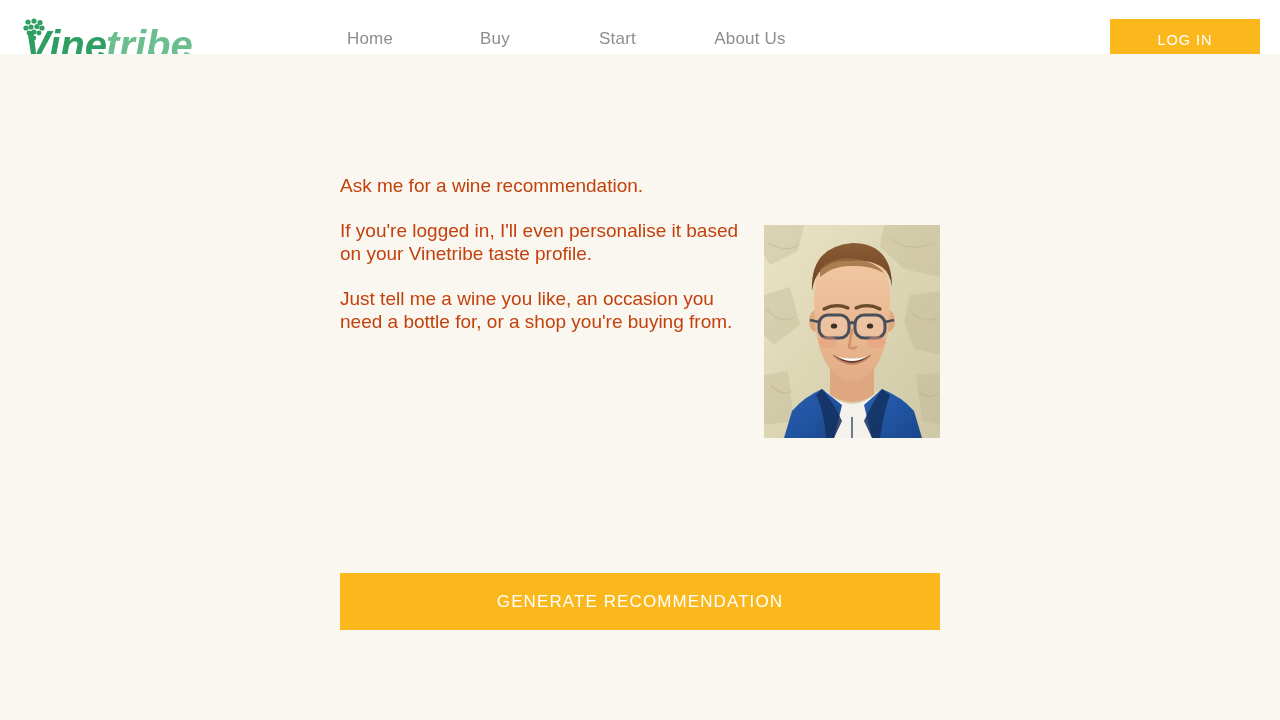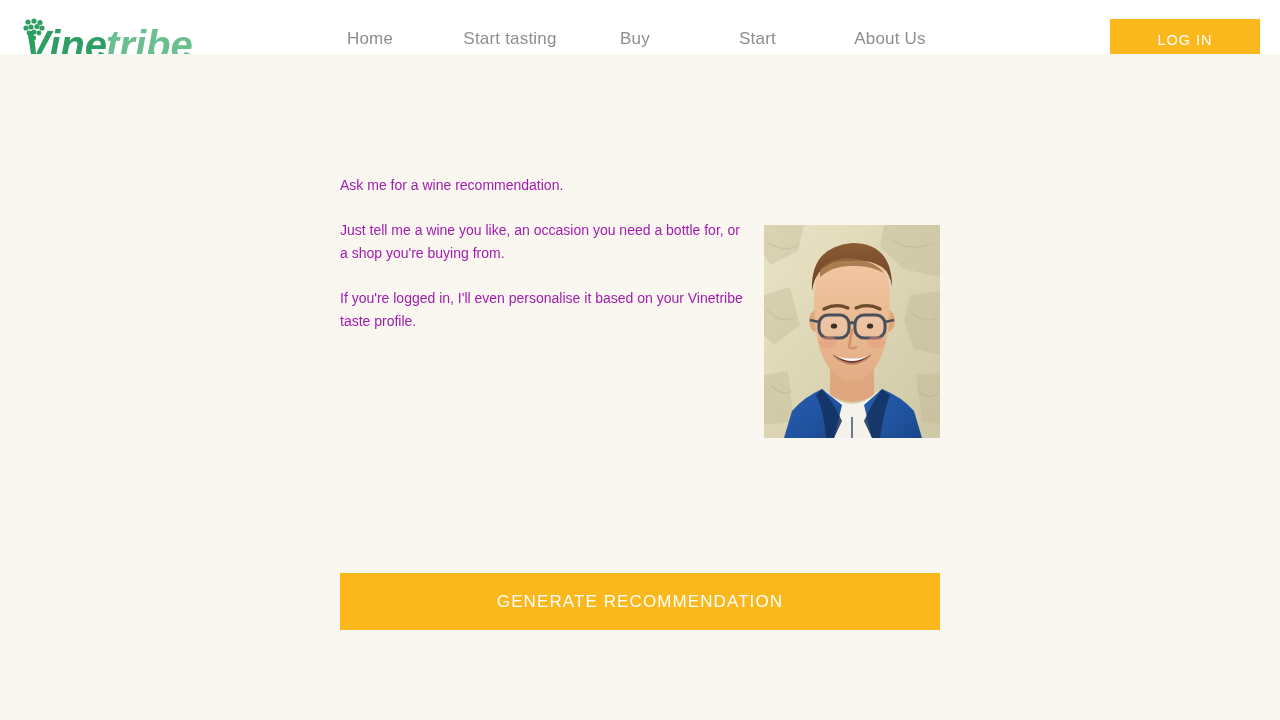--- a/index.html
+++ b/index.html
@@ -102,23 +102,23 @@
     letter-spacing: 0.1px;
   }
 
   .intro-block {
     position: absolute;
     left: 340px;
     top: 120px;
     width: 410px;
   }
   .intro-para {
-    font-size: 14px;
+    font-size: 19px;
     line-height: 23.5px;
-    color: #a21caf;
+    color: #c2410c;
     margin-bottom: 21px;
   }
   .intro-para:last-child { margin-bottom: 0; }
 
   .portrait {
     position: absolute;
     left: 764px;
     top: 171px;
     width: 176px;
     height: 213px;
@@ -188,44 +188,41 @@
       <text x="2" y="42" font-family="Liberation Sans, sans-serif" font-size="40" font-weight="bold" font-style="italic" fill="#2e9e63">Vine</text>
 
       <text x="84" y="42" font-family="Liberation Sans, sans-serif" font-size="40" font-weight="bold" font-style="italic" fill="#6bbf8e">tribe</text>
     </svg>
   </div>
 
   <nav class="main-nav">
     <span class="nav-item nav-item-home">
         <a class="nav-link">Home</a>
       </span>
-    <span class="nav-item nav-item-starttast">
-        <a class="nav-link">Start tasting</a>
-      </span>
     <span class="nav-item nav-item-buy">
         <a class="nav-link">Buy</a>
       </span>
     <span class="nav-item nav-item-events">
         <a class="nav-link">Start</a>
       </span>
     <span class="nav-item nav-item-aboutus">
         <a class="nav-link">About Us</a>
       </span>
   </nav>
 
   <button class="login-button">LOG IN</button>
 </header>
 
 <main class="page">
 
 
   <div class="intro-block">
     <p class="intro-para">Ask me for a wine recommendation.</p>
+    <p class="intro-para">If you're logged in, I'll even personalise it based on your Vinetribe taste profile.</p>
     <p class="intro-para">Just tell me a wine you like, an occasion you need a bottle for, or a shop you're buying from.</p>
-    <p class="intro-para">If you're logged in, I'll even personalise it based on your Vinetribe taste profile.</p>
   </div>
 
   <div class="portrait">
     <svg width="176" height="213" viewBox="0 0 176 213">
       <defs>
         <linearGradient id="wallGrad" x1="0" y1="0" x2="1" y2="1">
           <stop offset="0%" stop-color="#e9e3c6"></stop>
           <stop offset="45%" stop-color="#ded7b6"></stop>
           <stop offset="100%" stop-color="#cfc8a6"></stop>
         </linearGradient>

